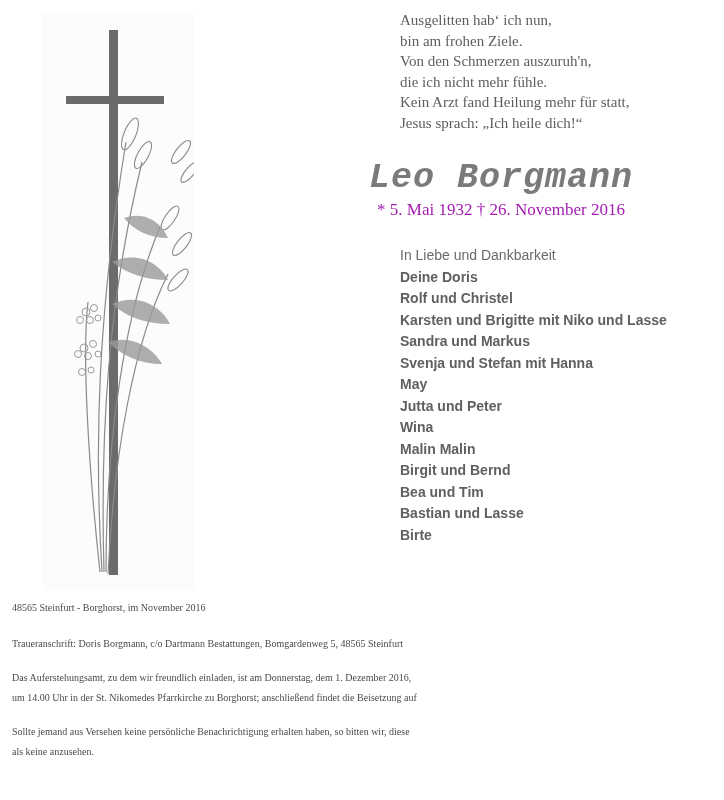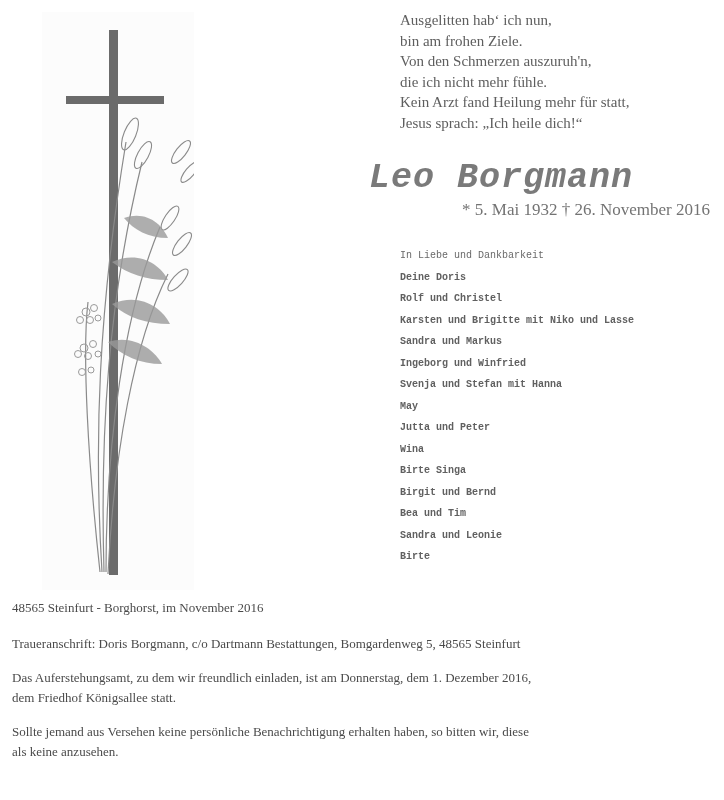--- a/index.html
+++ b/index.html
@@ -56,54 +56,54 @@
     text-align: center;
     font-size: 35px;
     font-style: italic;
     font-weight: bold;
     color: #7a7a7a;
     letter-spacing: 1px;
     font-family: Liberation Mono, monospace;
   }
   .dates {
     position: absolute;
-    left: 280px;
+    left: 286px;
     top: 200px;
     width: 430px;
-    text-align: right;
+    text-align: center;
     font-size: 17px;
-    color: #737373;
+    color: #a21caf;
     font-family: "Liberation Serif", serif;
   }
 
   
   .mourners {
     position: absolute;
     left: 400px;
     top: 245px;
     width: 320px;
-    font-size: 10px;
+    font-size: 14px;
     line-height: 21.5px;
     color: #606060;
     font-weight: bold;
-    font-family: Liberation Mono, monospace;
+    font-family: Liberation Sans, sans-serif;
   }
   .mourners .lead {
     font-weight: normal;
     color: #6a6a6a;
   }
   .mourners div { white-space: nowrap; }
 
   
   .footer {
     position: absolute;
     left: 12px;
     top: 598px;
     width: 706px;
-    font-size: 13px;
+    font-size: 10px;
     color: #4a4a4a;
     line-height: 20px;
     font-family: "Liberation Serif", serif;
   }
   .footer .block { margin-bottom: 14px; }
   .footer .block.place { margin-bottom: 16px; }
   .footer .block p { margin: 0; }
 </style>
 </head>
 <body>
@@ -171,42 +171,41 @@
 
   <div class="name">Leo Borgmann</div>
   <div class="dates">* 5. Mai 1932   † 26. November 2016</div>
 
   <div class="mourners">
     <div class="lead">In Liebe und Dankbarkeit</div>
     <div>Deine Doris</div>
     <div>Rolf und Christel</div>
     <div>Karsten und Brigitte mit Niko und Lasse</div>
     <div>Sandra und Markus</div>
-    <div>Ingeborg und Winfried</div>
     <div>Svenja und Stefan mit Hanna</div>
     <div>May</div>
     <div>Jutta und Peter</div>
     <div>Wina</div>
-    <div>Birte Singa</div>
+    <div>Malin Malin</div>
     <div>Birgit und Bernd</div>
     <div>Bea und Tim</div>
-    <div>Sandra und Leonie</div>
+    <div>Bastian und Lasse</div>
     <div>Birte</div>
   </div>
 
   <div class="footer">
     <div class="block place">
       <p>48565 Steinfurt - Borghorst, im November 2016</p>
     </div>
     <div class="block">
       <p>Traueranschrift: Doris Borgmann, c/o Dartmann Bestattungen, Bomgardenweg 5, 48565 Steinfurt</p>
     </div>
     <div class="block">
       <p>Das Auferstehungsamt, zu dem wir freundlich einladen, ist am Donnerstag, dem 1. Dezember 2016,</p>
-      <p>dem Friedhof Königsallee statt.</p>
+      <p>um 14.00 Uhr in der St. Nikomedes Pfarrkirche zu Borghorst; anschließend findet die Beisetzung auf</p>
     </div>
     <div class="block">
       <p>Sollte jemand aus Versehen keine persönliche Benachrichtigung erhalten haben, so bitten wir, diese</p>
       <p>als keine anzusehen.</p>
     </div>
   </div>
 
 </div>
 
 </body></html>

